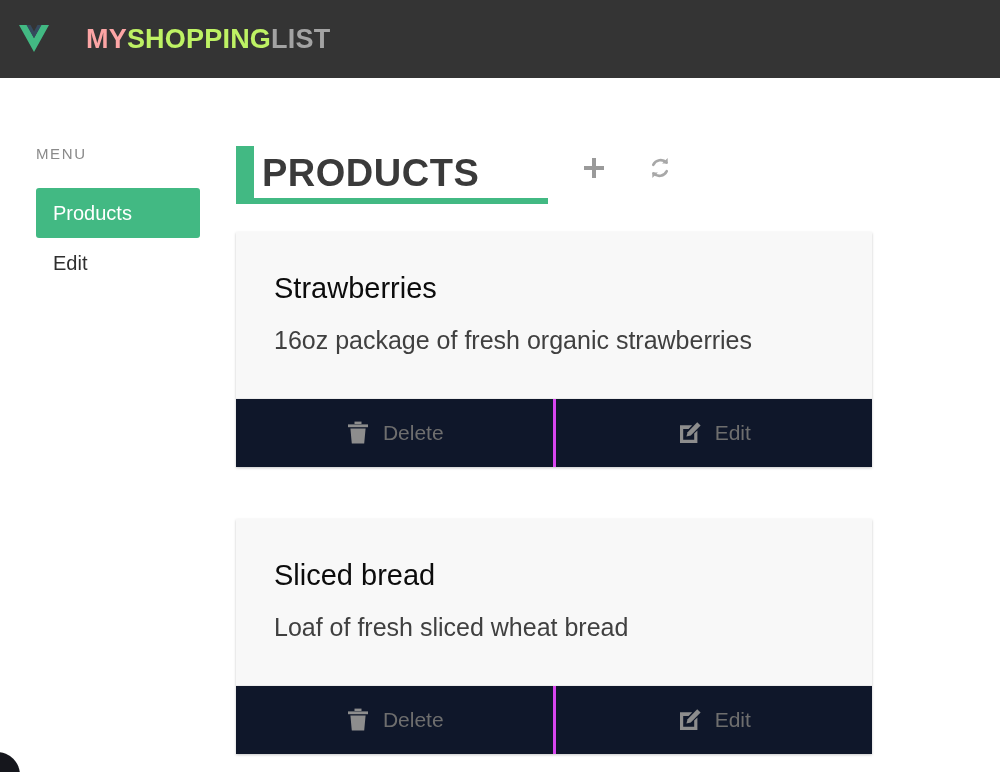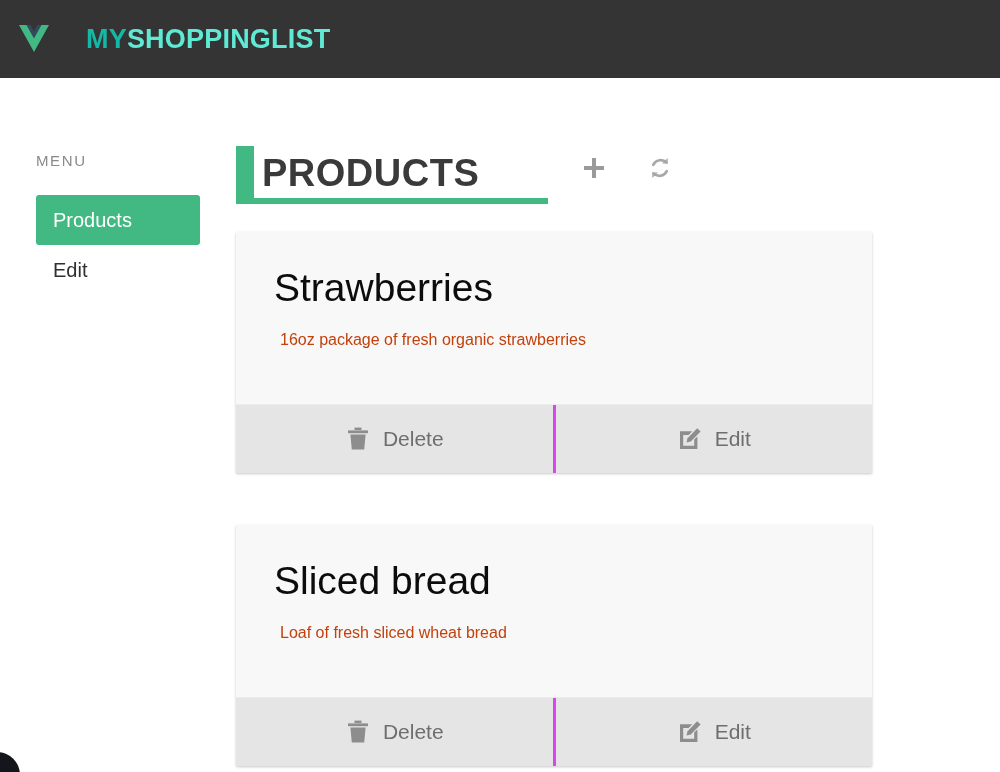--- a/index.html
+++ b/index.html
@@ -35,29 +35,29 @@
     align-items: center;
     justify-content: center;
   }
   .brand-title {
     margin-left: 34px;
     font-size: 27px;
     font-weight: bold;
     letter-spacing: 0.2px;
     white-space: nowrap;
   }
-  .brand-my   { color: #14b8a6; }
-  .brand-shop { color: #5eead4; }
-  .brand-list { color: #5eead4; }
+  .brand-my   { color: #fca5a5; }
+  .brand-shop { color: #bef264; }
+  .brand-list { color: #a3a3a3; }
 
   
   .sidebar {
     position: absolute;
     left: 0;
-    top: 77px;
+    top: 70px;
     width: 236px;
     height: 694px;
     box-sizing: border-box;
   }
   .menu-label {
     position: absolute;
     left: 36px;
     top: 75px;
     font-size: 15px;
     letter-spacing: 1.6px;
@@ -164,48 +164,48 @@
   .card {
     background: #f8f8f8;
     margin-bottom: 52px;
     box-shadow: 0 1px 3px rgba(0,0,0,0.13), 0 1px 2px rgba(0,0,0,0.10);
   }
   .card-body {
     padding: 34px 38px 36px 38px;
     background: #f8f8f8;
   }
   .card-title {
-    font-size: 39px;
+    font-size: 29px;
     color: #0c0c0c;
     margin: 0 0 8px 0;
     font-weight: normal;
     line-height: 44px;
   }
   .card-desc {
-    font-size: 16px;
-    color: #c2410c;
+    font-size: 25px;
+    color: #404040;
     line-height: 44px;
-    margin: 6px;
+    margin: 0;
   }
   .card-actions {
     display: flex;
     background: #ffffff;
     border-top: 1px solid #ececec;
   }
   .card-action {
     flex: 1;
     height: 68px;
     display: flex;
     align-items: center;
     justify-content: center;
     gap: 12px;
     font-size: 21px;
     color: #6e6e6e;
     cursor: pointer;
-    background: #e5e5e5;
+    background: #0f172a;
     border: none;
     font-family: "Liberation Sans", sans-serif;
   }
   .card-action + .card-action {
     border-left: 3px solid #d946ef;
   }
   .action-ico {
     display: flex;
     align-items: center;
     justify-content: center;

